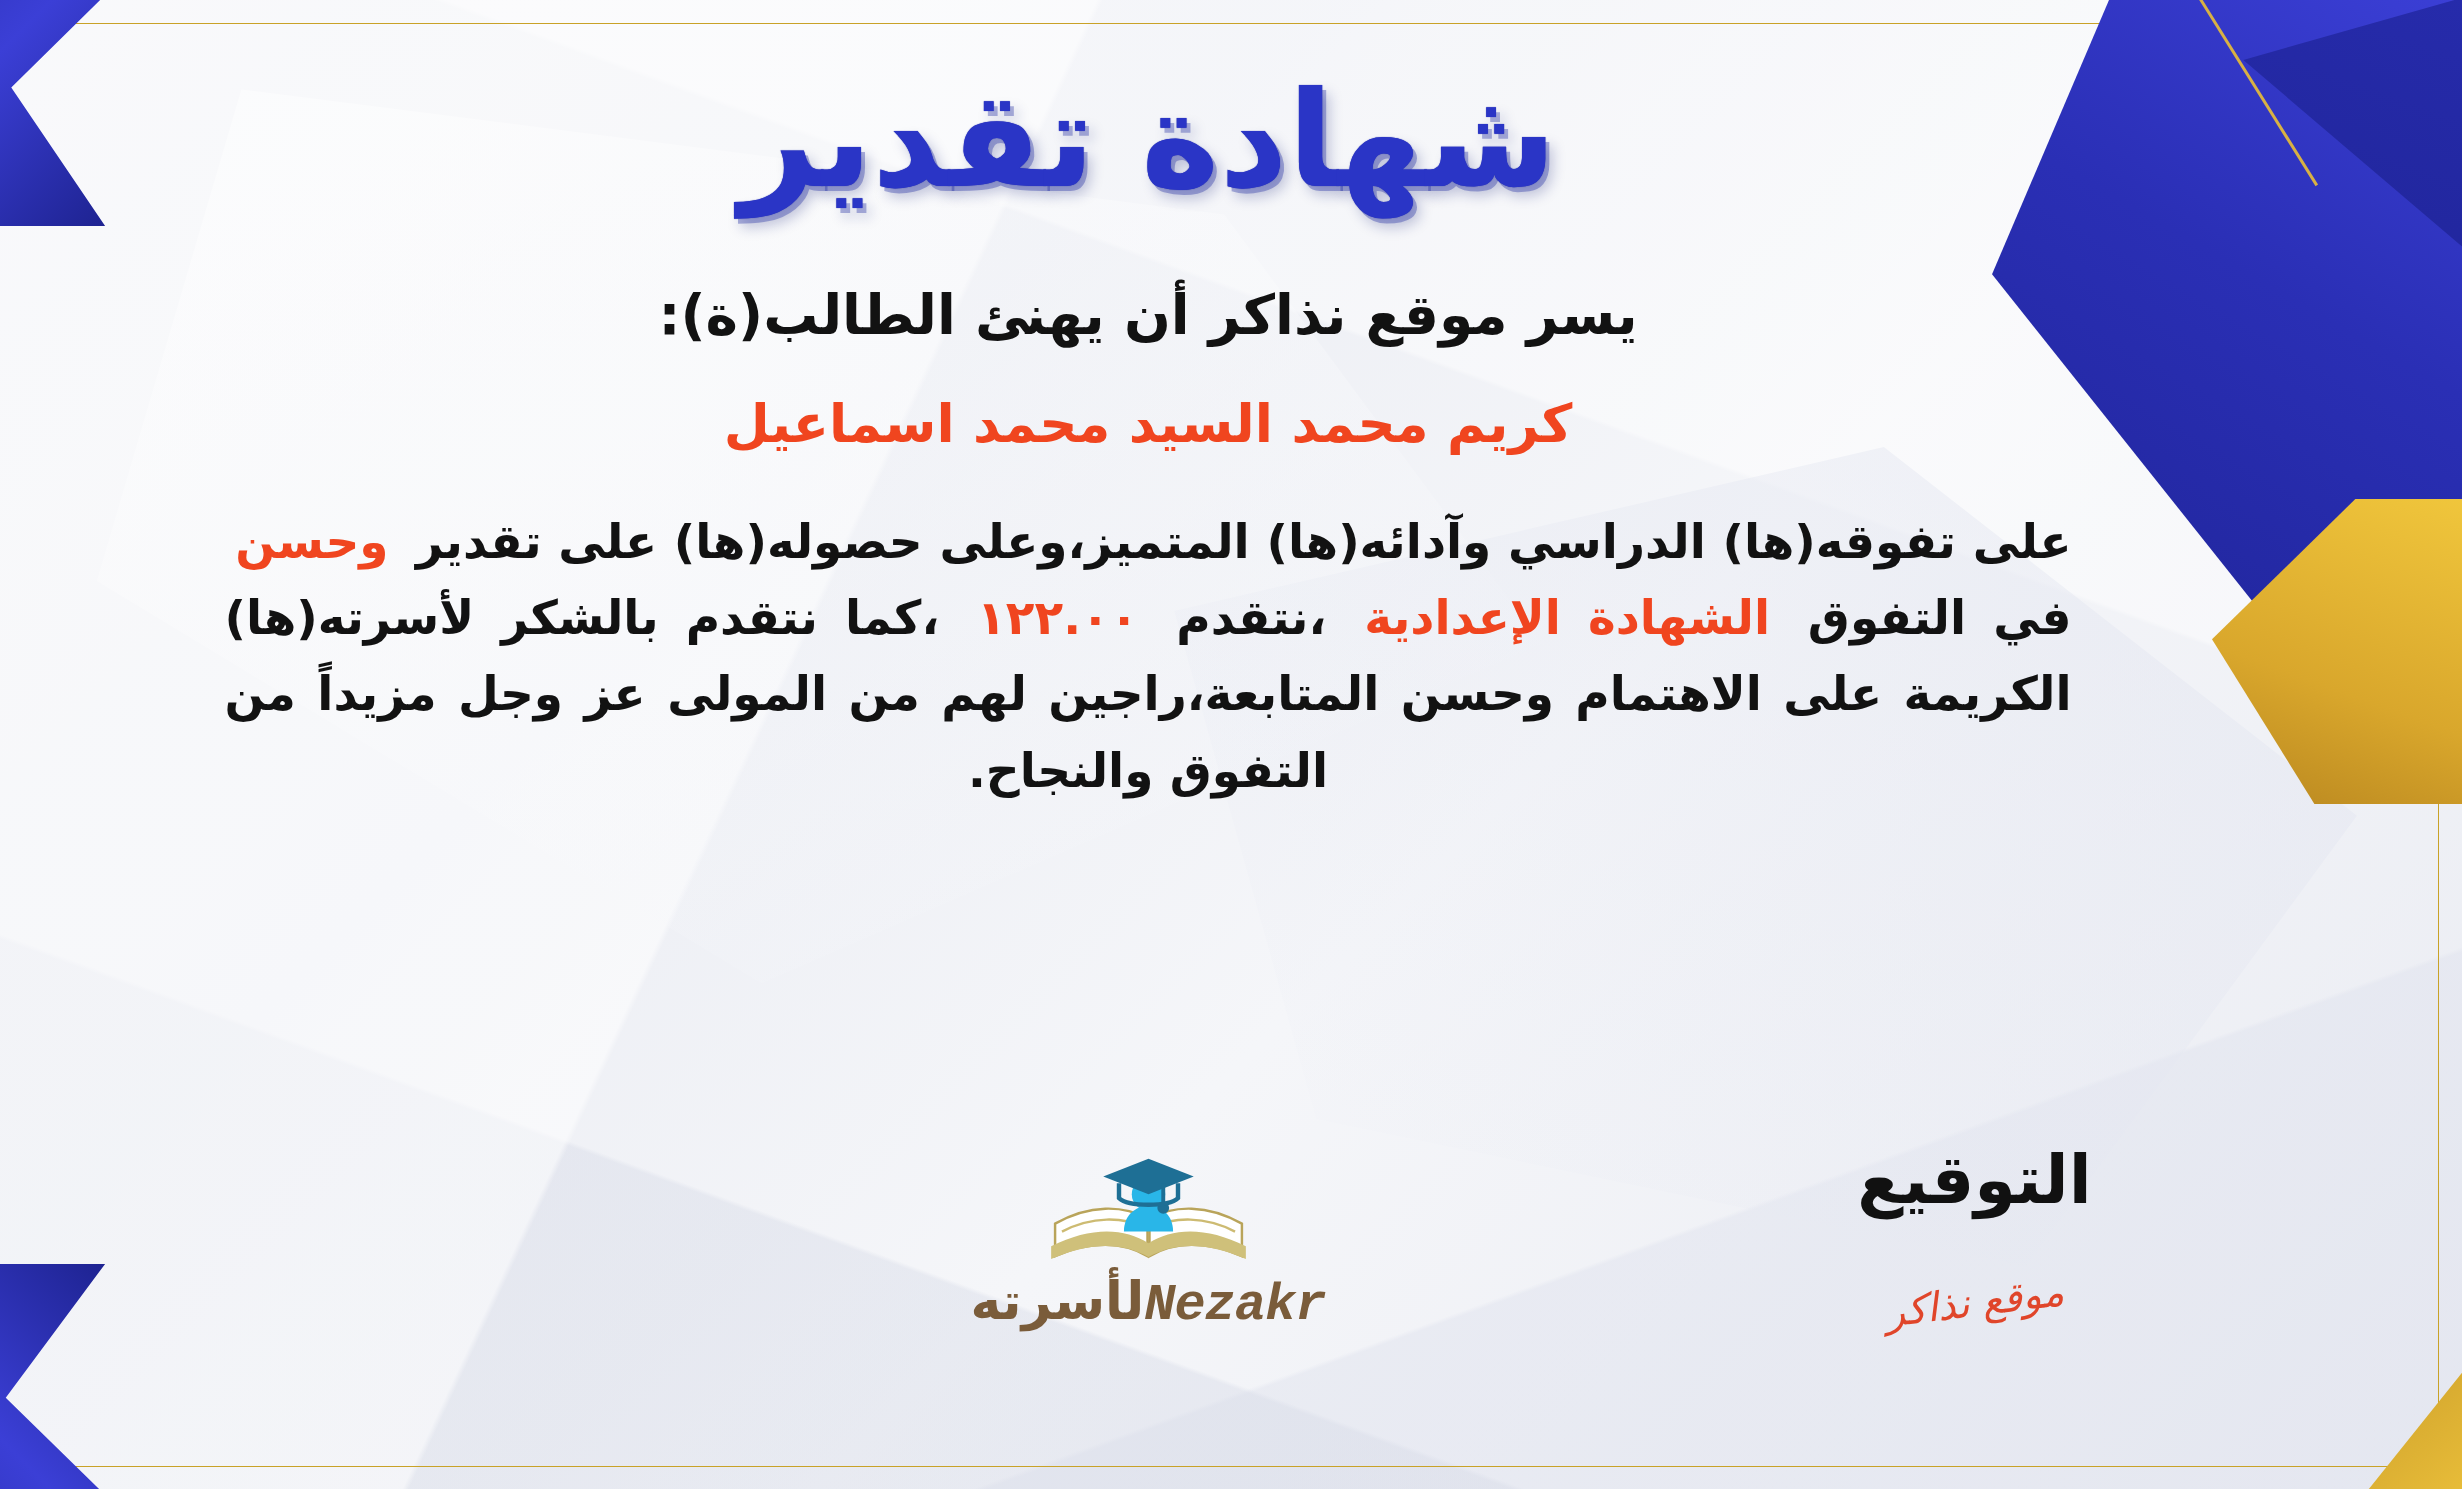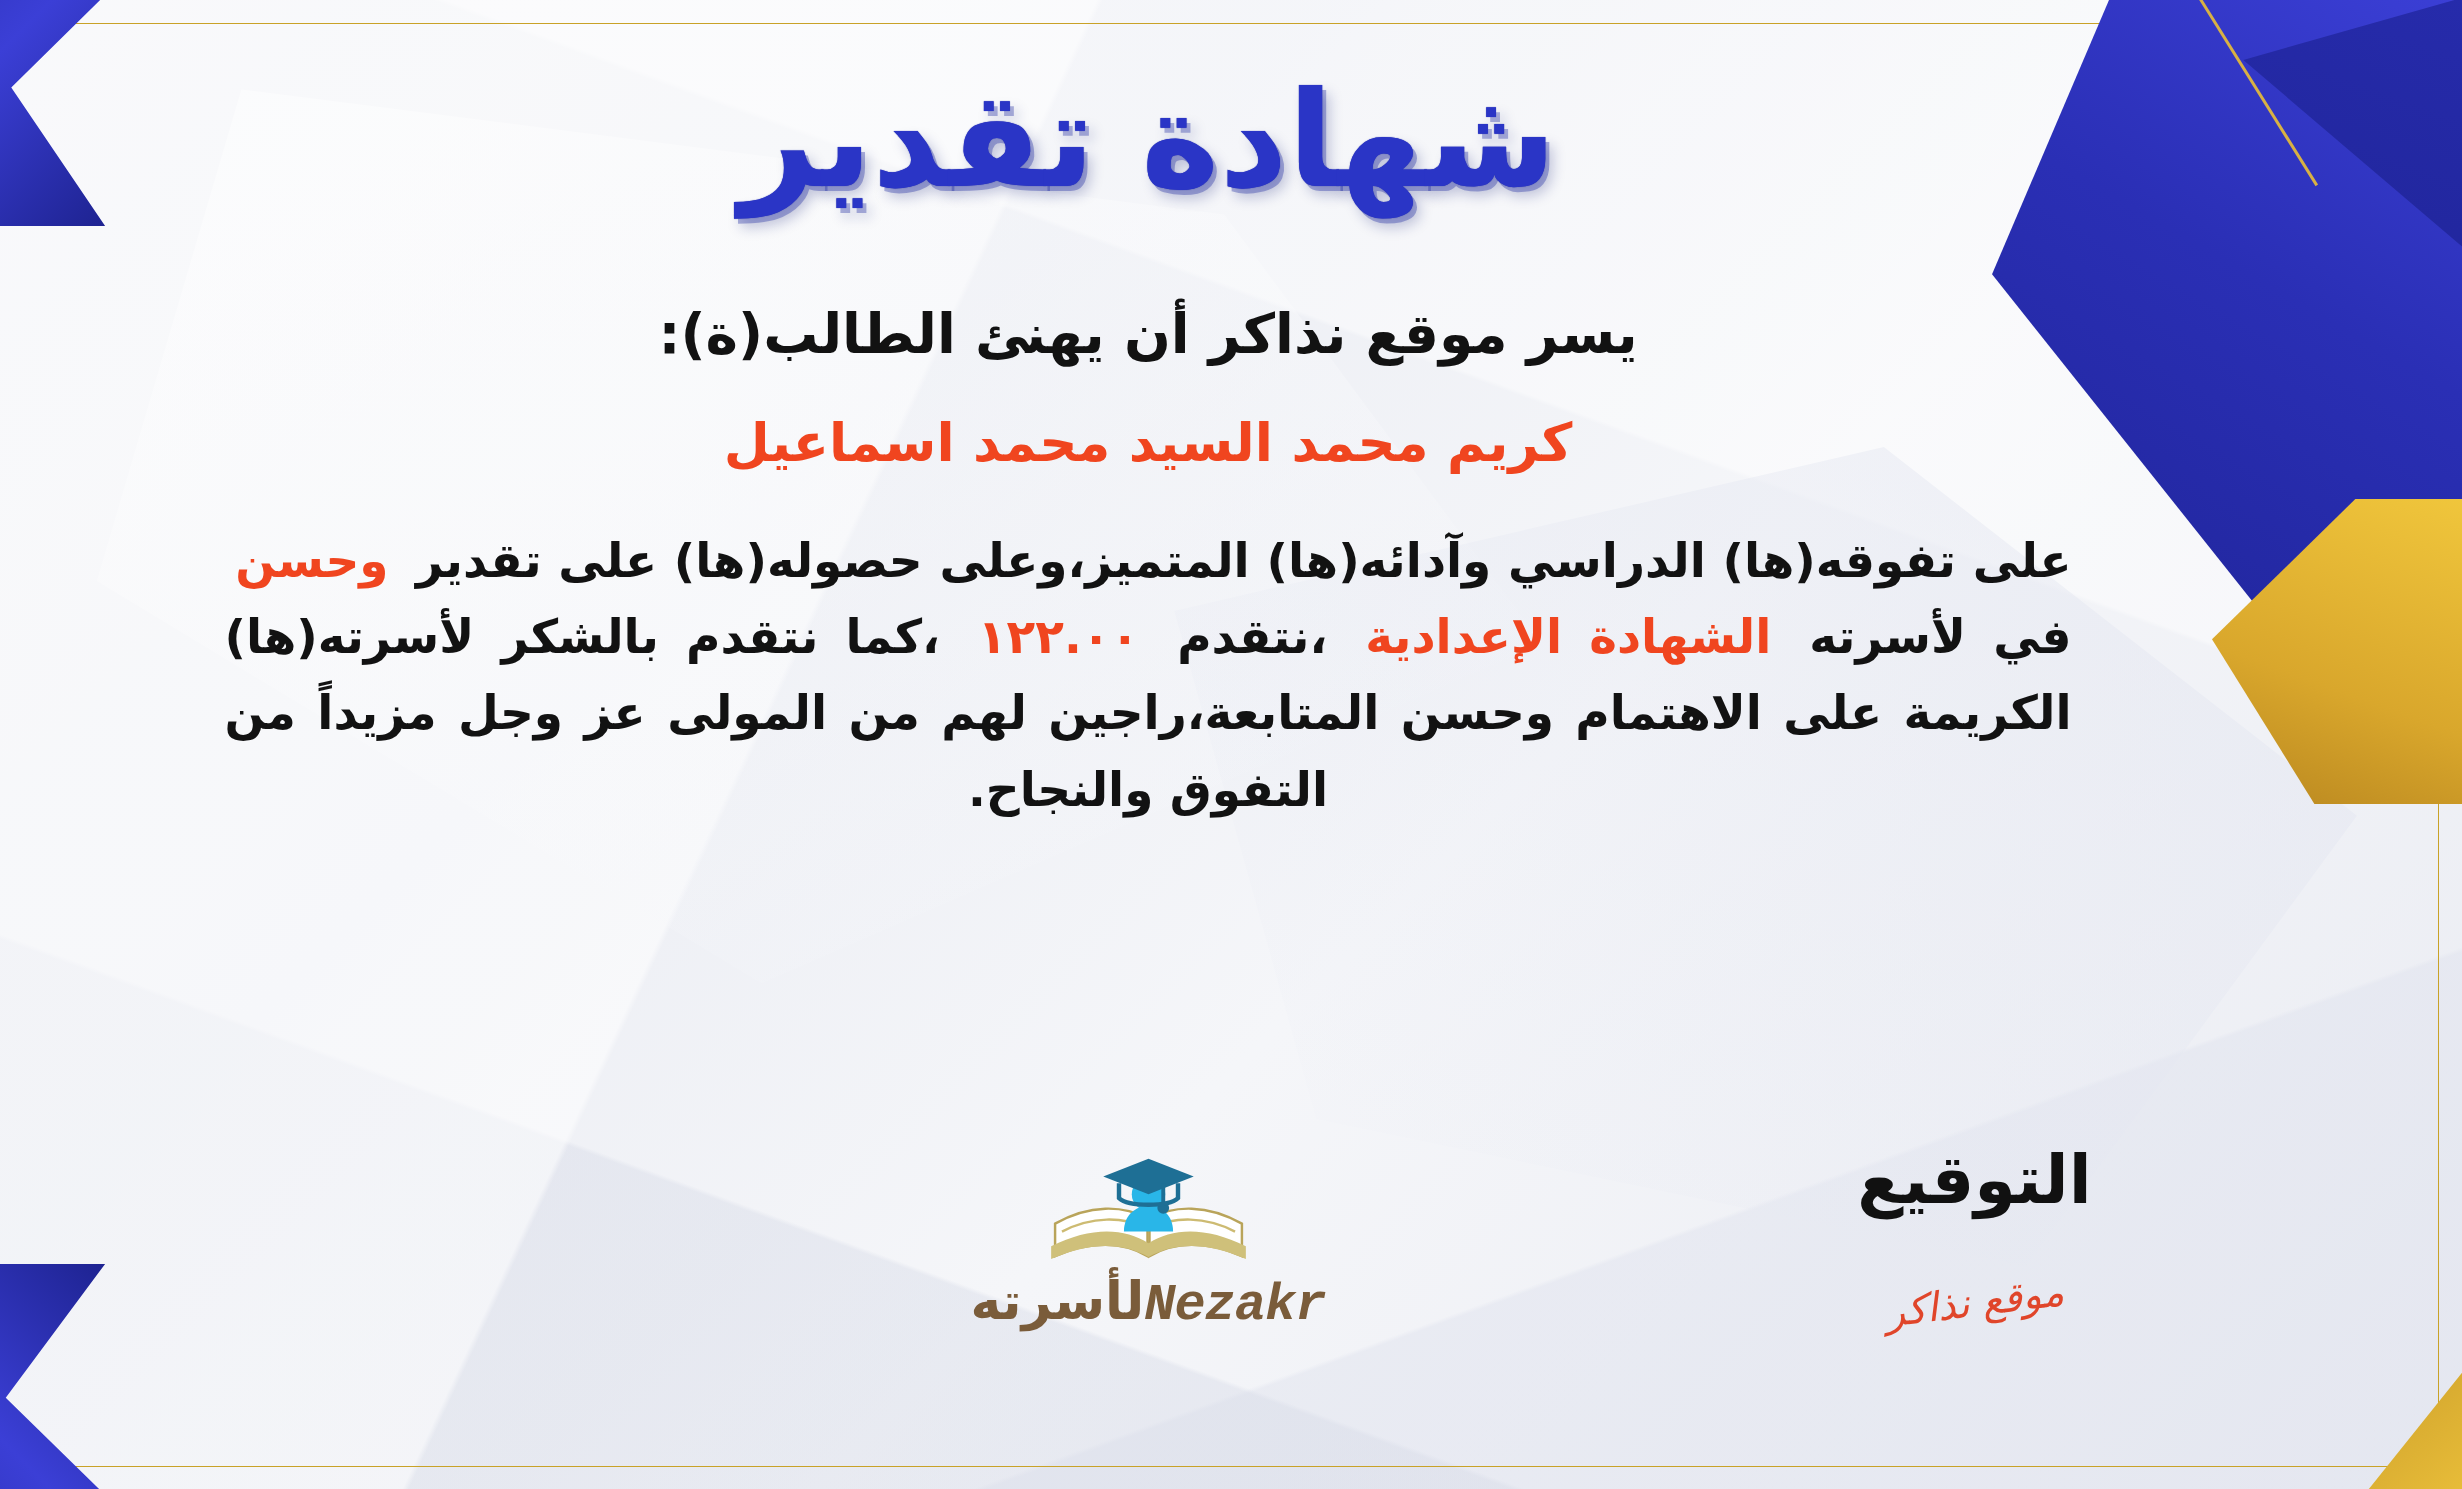--- a/index.html
+++ b/index.html
@@ -142,21 +142,21 @@
     text-shadow:
       0 0 1px #1d27a8,
       3.9px 4.9px 0 rgba(30,40,160,0.35),
       6.9px 8.9px 12.8px rgba(20,30,120,0.25);
     white-space: nowrap;
     text-align: center;
   }
 
   .body-block {
     width: 1847px;
-    margin-top: 90px;
+    margin-top: 71px;
     text-align: center;
     color: #121212;
   }
 
   .line-intro {
     font-size: 55px;
     font-weight: 600;
     line-height: 1.35;
   }
 
@@ -275,21 +275,21 @@
 
     <div class="body-block">
 
       <div class="line-intro">يسر موقع نذاكر أن يهنئ الطالب(ة):</div>
 
       <div class="student-name">كريم محمد السيد محمد اسماعيل</div>
 
       <div class="paragraph">
         <span>على تفوقه(ها) الدراسي وآدائه(ها) المتميز،وعلى حصوله(ها) على تقدير</span>
         <span class="hl">وحسن</span>
-        <span>في لأسرته</span>
+        <span>في التفوق</span>
         <span class="hl">الشهادة الإعدادية</span>
         <span>،نتقدم</span>
         <span class="hl">١٢٢.٠٠</span>
         <span>،كما نتقدم بالشكر لأسرته(ها) الكريمة على الاهتمام وحسن المتابعة،راجين لهم من المولى عز وجل مزيداً من التفوق والنجاح.</span>
       </div>
 
     </div>
 
   </div>
 

